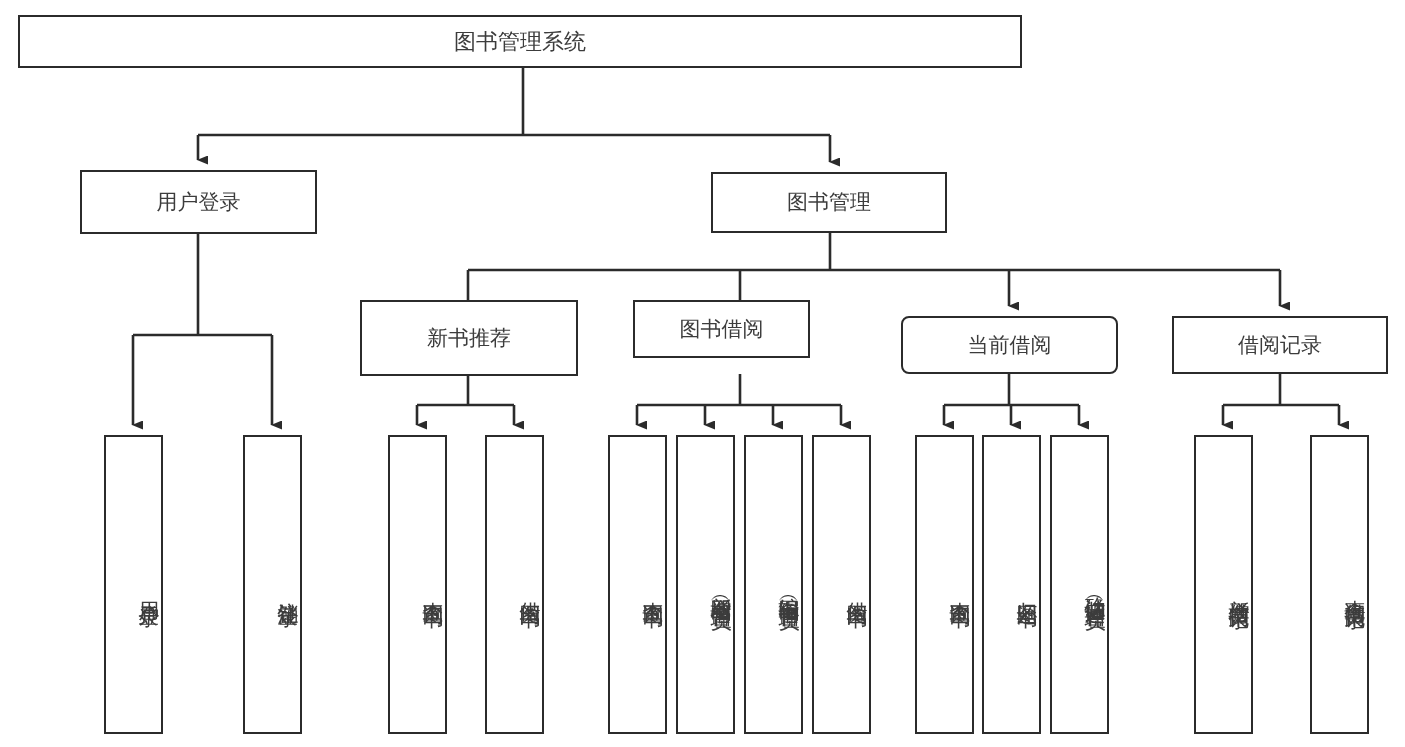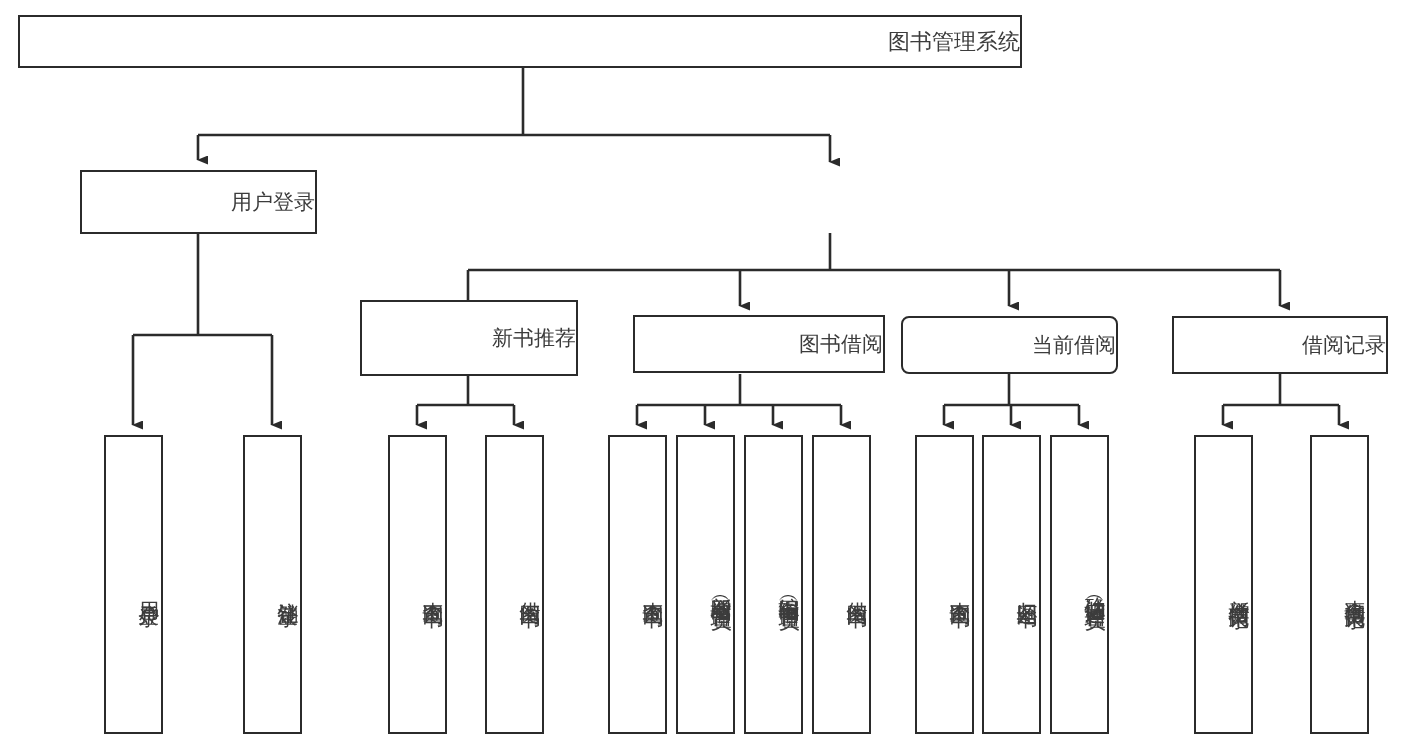--- a/index.html
+++ b/index.html
@@ -25,21 +25,21 @@
     height: 747px;
     pointer-events: none;
   }
   .node {
     position: absolute;
     box-sizing: border-box;
     border: 2px solid #2b2b2b;
     background: #ffffff;
     display: flex;
     align-items: center;
-    justify-content: flex-end;
+    justify-content: center;
     color: #3c3c3c;
     text-align: center;
     line-height: 1.15;
   }
   .node.horiz {
     font-size: 21px;
   }
   .node.root {
     font-size: 22px;
   }
@@ -115,25 +115,28 @@
     </g>
   </svg>
 
   <div class="node root" style="left:18px; top:15px; width:1004px; height:53px;">
     <span>图书管理系统</span>
   </div>
 
   <div class="node horiz" style="left:80px; top:170px; width:237px; height:64px;">
     <span>用户登录</span>
   </div>
+  <div class="node horiz" style="left:711px; top:172px; width:236px; height:61px;">
+    <span>图书管理</span>
+  </div>
 
   <div class="node horiz" style="left:360px; top:300px; width:218px; height:76px;">
     <span>新书推荐</span>
   </div>
-  <div class="node horiz" style="left:633px; top:315px; width:252px; height:58px;">
+  <div class="node horiz" style="left:633px; top:300px; width:177px; height:58px;">
     <span>图书借阅</span>
   </div>
   <div class="node horiz" style="left:901px; top:316px; width:217px; height:58px;border-radius:8px;">
     <span>当前借阅</span>
   </div>
   <div class="node horiz" style="left:1172px; top:316px; width:216px; height:58px;">
     <span>借阅记录</span>
   </div>
 
   <div class="node vert" style="left:104px; top:435px; width:59px; height:299px;">

